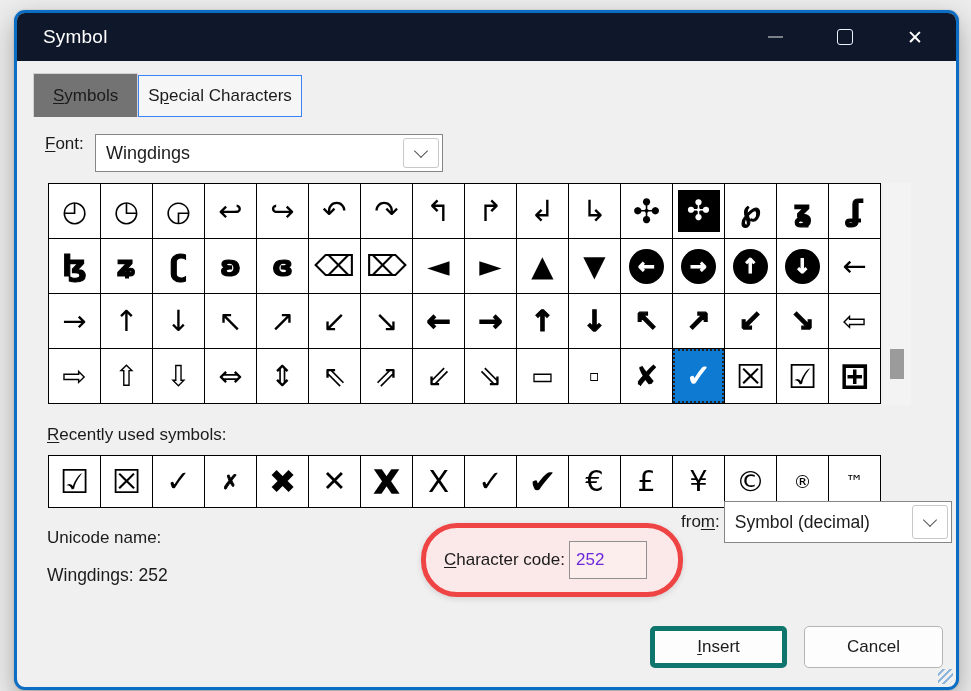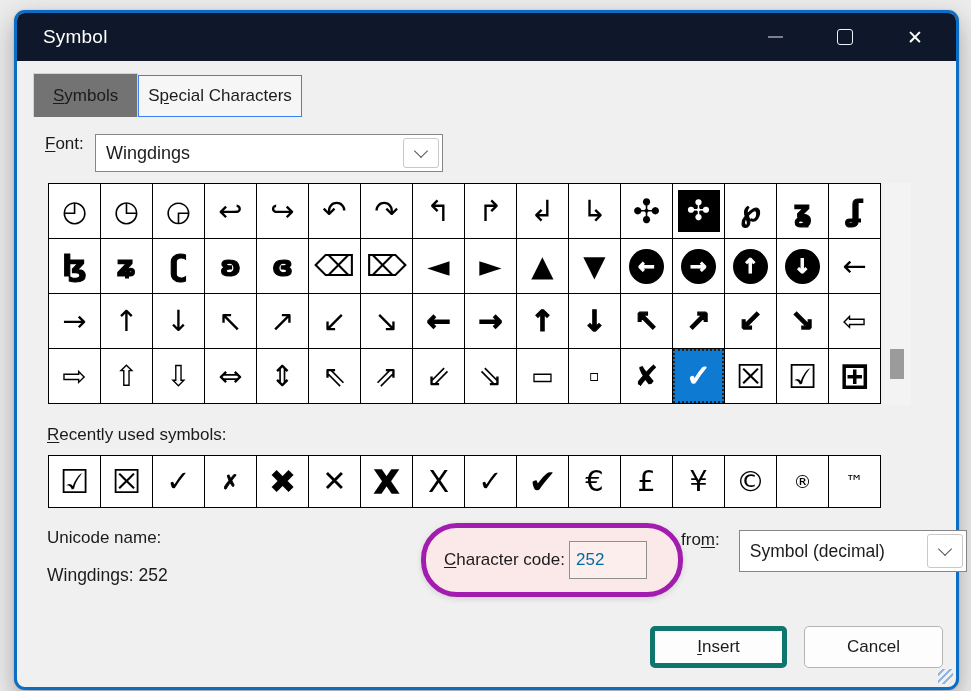--- a/index.html
+++ b/index.html
@@ -58,26 +58,26 @@
   
   .sb{position:absolute;left:866px;top:170px;width:28px;height:222px;background:#f3f3f3}
   .sb-thumb{position:absolute;left:7px;top:166px;width:14px;height:30px;background:#9b9b9b}
   
   .flabel{position:absolute;font-size:17px;white-space:pre}
   .recent-label{left:30px;top:412px}
   .unicode-label{left:30px;top:515px;font-size:17px}
   .unicode-value{left:30px;top:552px;font-size:17.5px}
   
   .bubble{position:absolute;left:404px;top:510px;width:252px;height:64px;background:#fbe8e8;
-          border:5px solid #a21caf;border-radius:36px;display:flex;align-items:center;
+          border:5px solid #ef4444;border-radius:36px;display:flex;align-items:center;
           box-shadow:0 2px 6px rgba(0,0,0,.12)}
   .cc-label{margin-left:18px;font-size:17px;white-space:pre}
   .cc-input{width:78px;height:38px;margin-left:4px;background:#fdeeee;border:1.5px solid #909090;
-            font-size:17px;padding:0 0 0 6px;font-family:"Liberation Sans",sans-serif;box-sizing:border-box;color:#0369a1}
-  .from-wrap{position:absolute;left:664px;top:517px;display:flex;gap:19px}
+            font-size:17px;padding:0 0 0 6px;font-family:"Liberation Sans",sans-serif;box-sizing:border-box;color:#6d28d9}
+  .from-wrap{position:absolute;left:664px;top:488px;display:flex;align-items:center;gap:4px}
   .from-label{font-size:17px;white-space:pre}
   .from-combo{width:228px;height:42px}
   .from-combo .val{font-size:17.5px}
   
   .btn{position:absolute;top:613px;height:42px;background:#fdfdfd;border-radius:5px;font-size:17px;
        display:flex;align-items:center;justify-content:center;box-sizing:border-box;white-space:pre;cursor:default}
   .insert{left:633px;width:137px;border:5px solid #0f766e}
   .cancel{left:787px;width:139px;border:1px solid #b5b5b5}
   .grip{position:absolute;right:3px;bottom:3px;width:15px;height:15px;border-bottom-right-radius:7px;
         background:repeating-linear-gradient(135deg,transparent 0 3px,#8fb6dc 3px 5px)}

